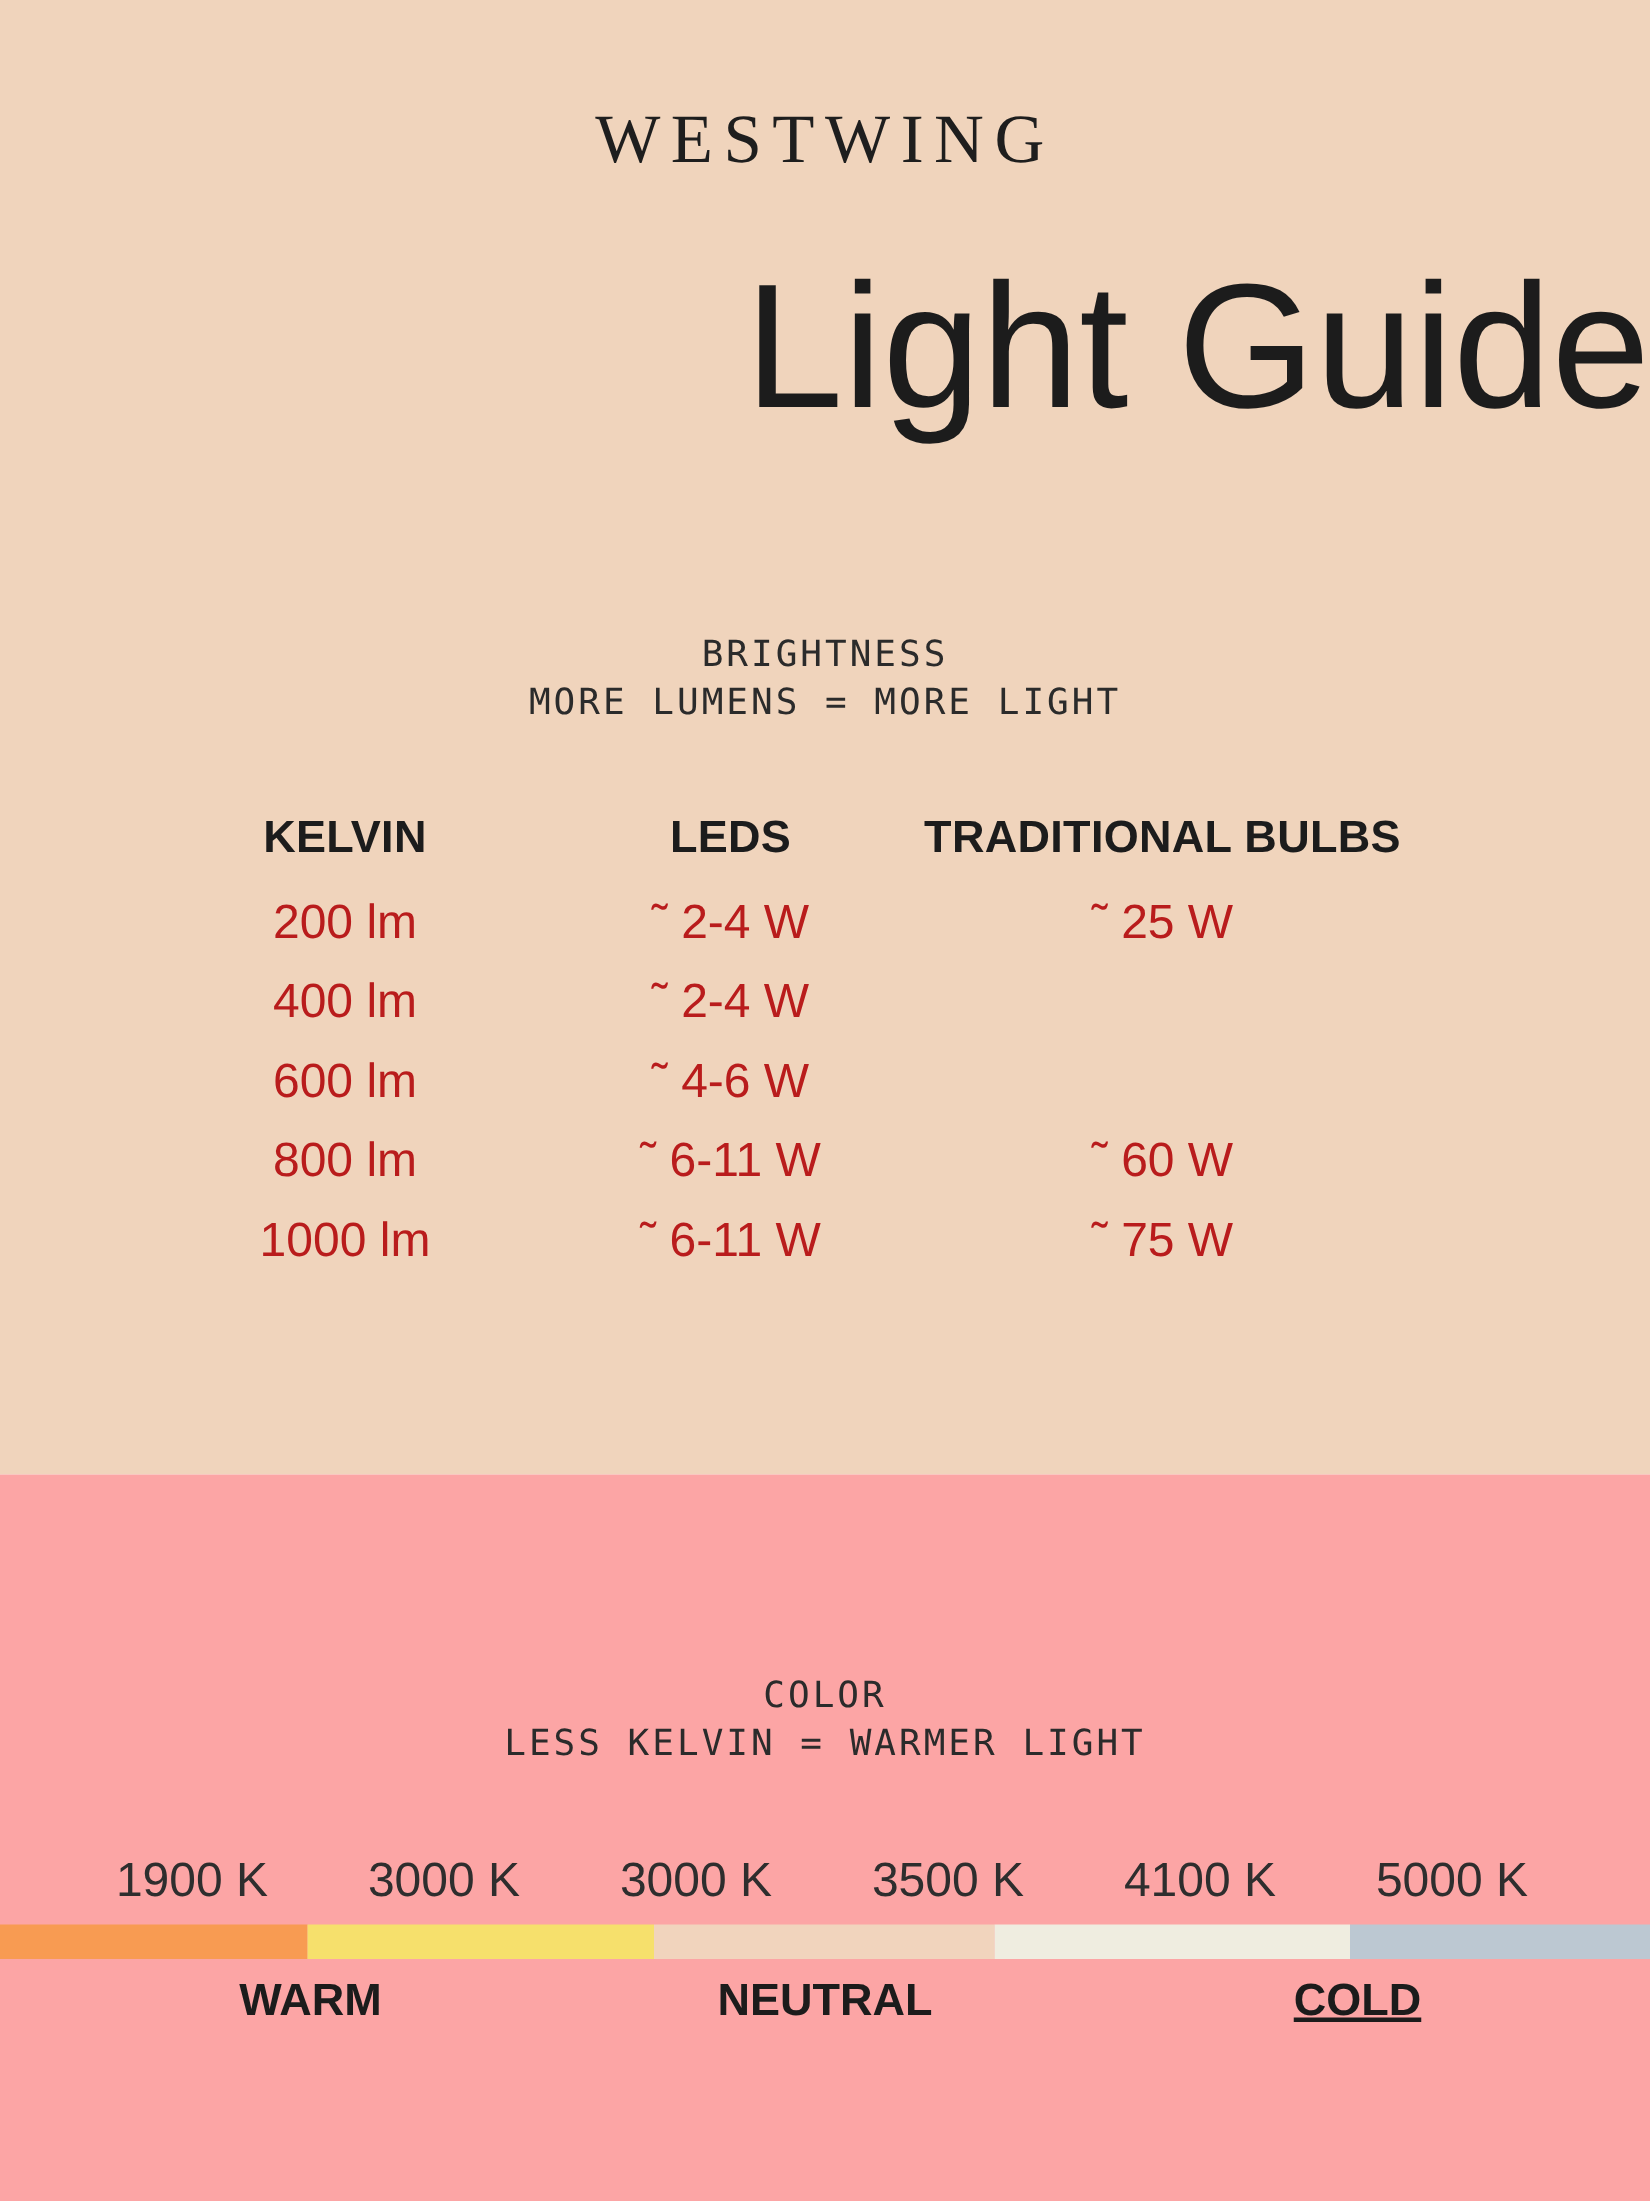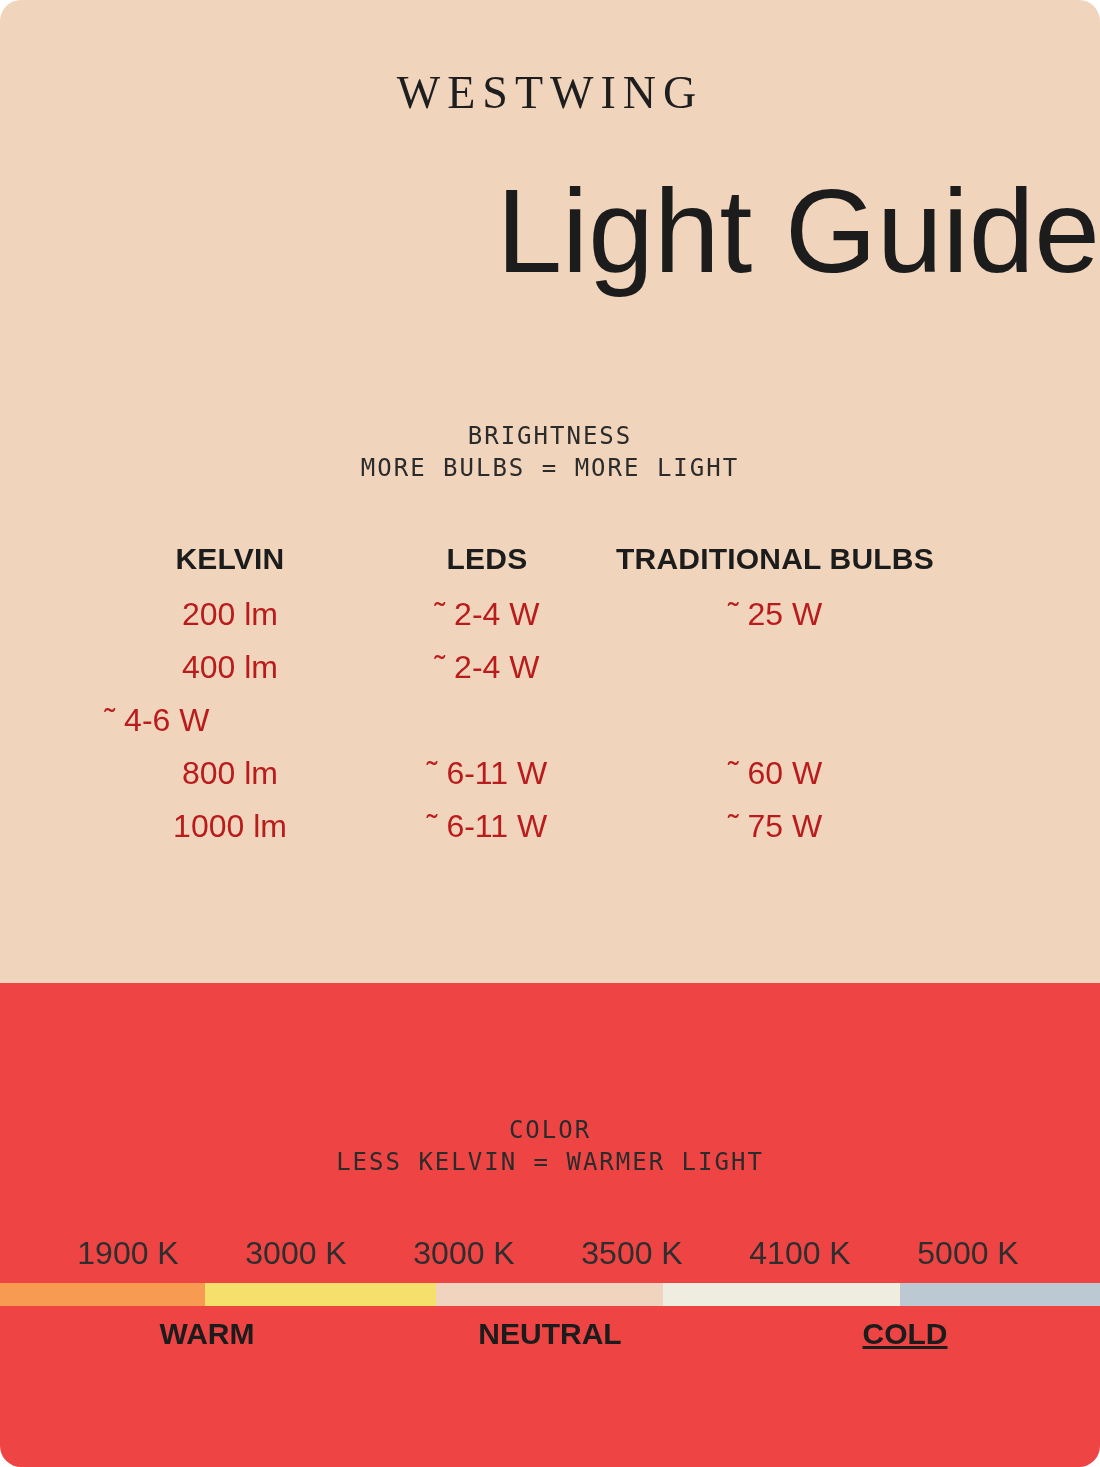--- a/index.html
+++ b/index.html
@@ -2,21 +2,21 @@
 <html><head>
 <meta charset="utf-8">
 <style>
   html,body{margin:0;padding:0;}
   body{
     width:1100px;height:1467px;
     font-family:"Liberation Sans",sans-serif;
     color:#262626;
     -webkit-font-smoothing:antialiased;
   }
-  .page{width:1100px;height:1467px;overflow:hidden;border-radius:21px;}
+  .page{width:1100px;height:1467px;overflow:hidden;}
 
   
   .top-section{height:983px;background:#F0D4BC;}
   .brand{
     padding-top:70px;text-align:center;
     font-family:"Liberation Serif",serif;
     font-size:46px;font-weight:500;letter-spacing:7px;
     color:#1E1E1E;line-height:1;
   }
   .page-title{
@@ -41,21 +41,21 @@
   .c1{width:200px;margin-left:130px;text-align:center;}
   .c2{width:200px;margin-left:57px;text-align:center;}
   .c3{width:320px;margin-left:28px;text-align:center;}
   .t-row.header .c1,.t-row.header .c2,.t-row.header .c3{
     font-size:30px;font-weight:700;color:#1C1C1C;letter-spacing:0.2px;
     font-stretch:condensed;
   }
   .t-row .cell{font-size:32px;font-weight:400;color:#b91c1c;}
 
   
-  .bottom-section{height:484px;background:#ef4444;}
+  .bottom-section{height:484px;background:#fca5a5;}
   .kelvin-row{
     display:flex;margin-top:63px;padding-left:44px;
   }
   .kelvin-row span{
     width:168px;text-align:center;flex:0 0 auto;
     font-size:32px;color:#2E2E2E;line-height:32px;
   }
   .scale-bar{margin-top:14px;height:23px;display:flex;width:1100px;}
   .scale-bar .seg{height:23px;flex:0 0 auto;}
   .temp-row{display:flex;margin-top:13px;}
@@ -73,21 +73,21 @@
 
 <div class="page">
 
   <div class="top-section">
 
     <div class="brand">WESTWING</div>
 
     <div class="page-title">Light Guide</div>
 
     <div class="mono-heading first">BRIGHTNESS</div>
-    <div class="mono-heading second">MORE BULBS = MORE LIGHT</div>
+    <div class="mono-heading second">MORE LUMENS = MORE LIGHT</div>
 
     <div class="lumens-table">
 
       <div class="t-row header">
         <div class="c1">KELVIN</div>
         <div class="c2">LEDS</div>
         <div class="c3">TRADITIONAL BULBS</div>
       </div>
 
       <div class="t-row">
@@ -95,20 +95,21 @@
         <div class="c2 cell">˜ 2-4 W</div>
         <div class="c3 cell">˜ 25 W</div>
       </div>
 
       <div class="t-row">
         <div class="c1 cell">400 lm</div>
         <div class="c2 cell">˜ 2-4 W</div>
       </div>
 
       <div class="t-row">
+        <div class="c1 cell">600 lm</div>
         <div class="c2 cell">˜ 4-6 W</div>
       </div>
 
       <div class="t-row">
         <div class="c1 cell">800 lm</div>
         <div class="c2 cell">˜ 6-11 W</div>
         <div class="c3 cell">˜ 60 W</div>
       </div>
 
       <div class="t-row">

